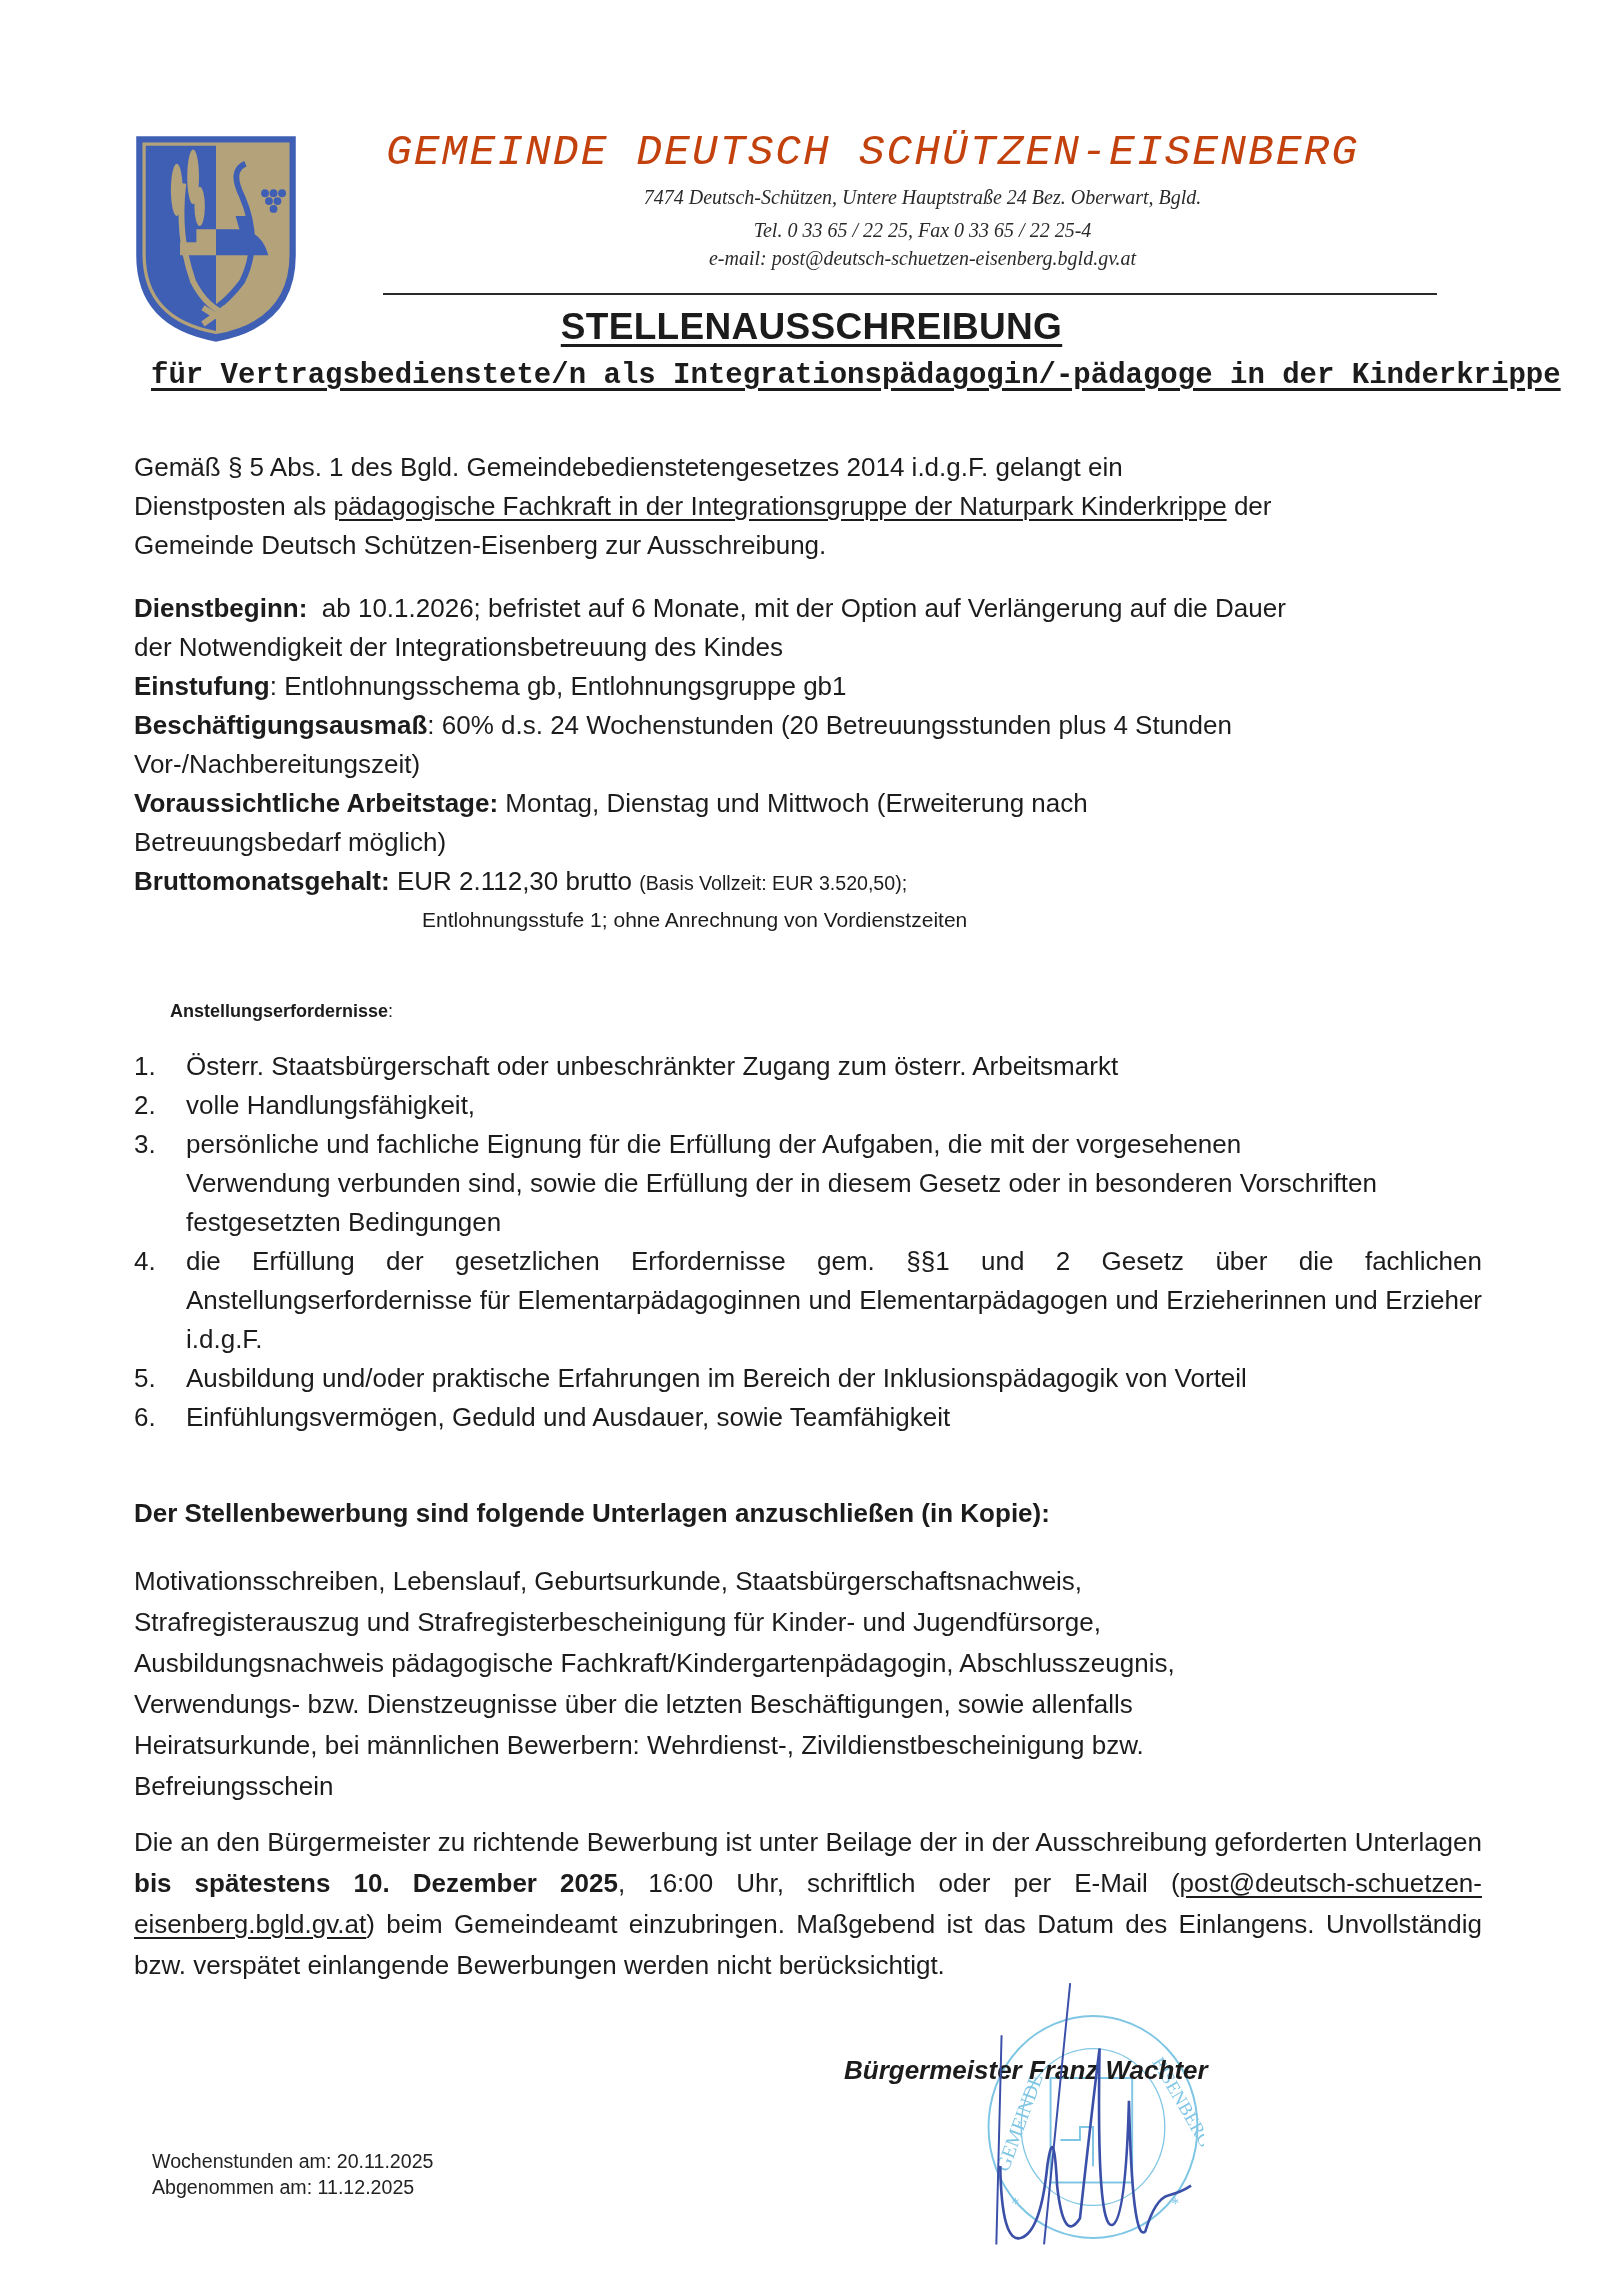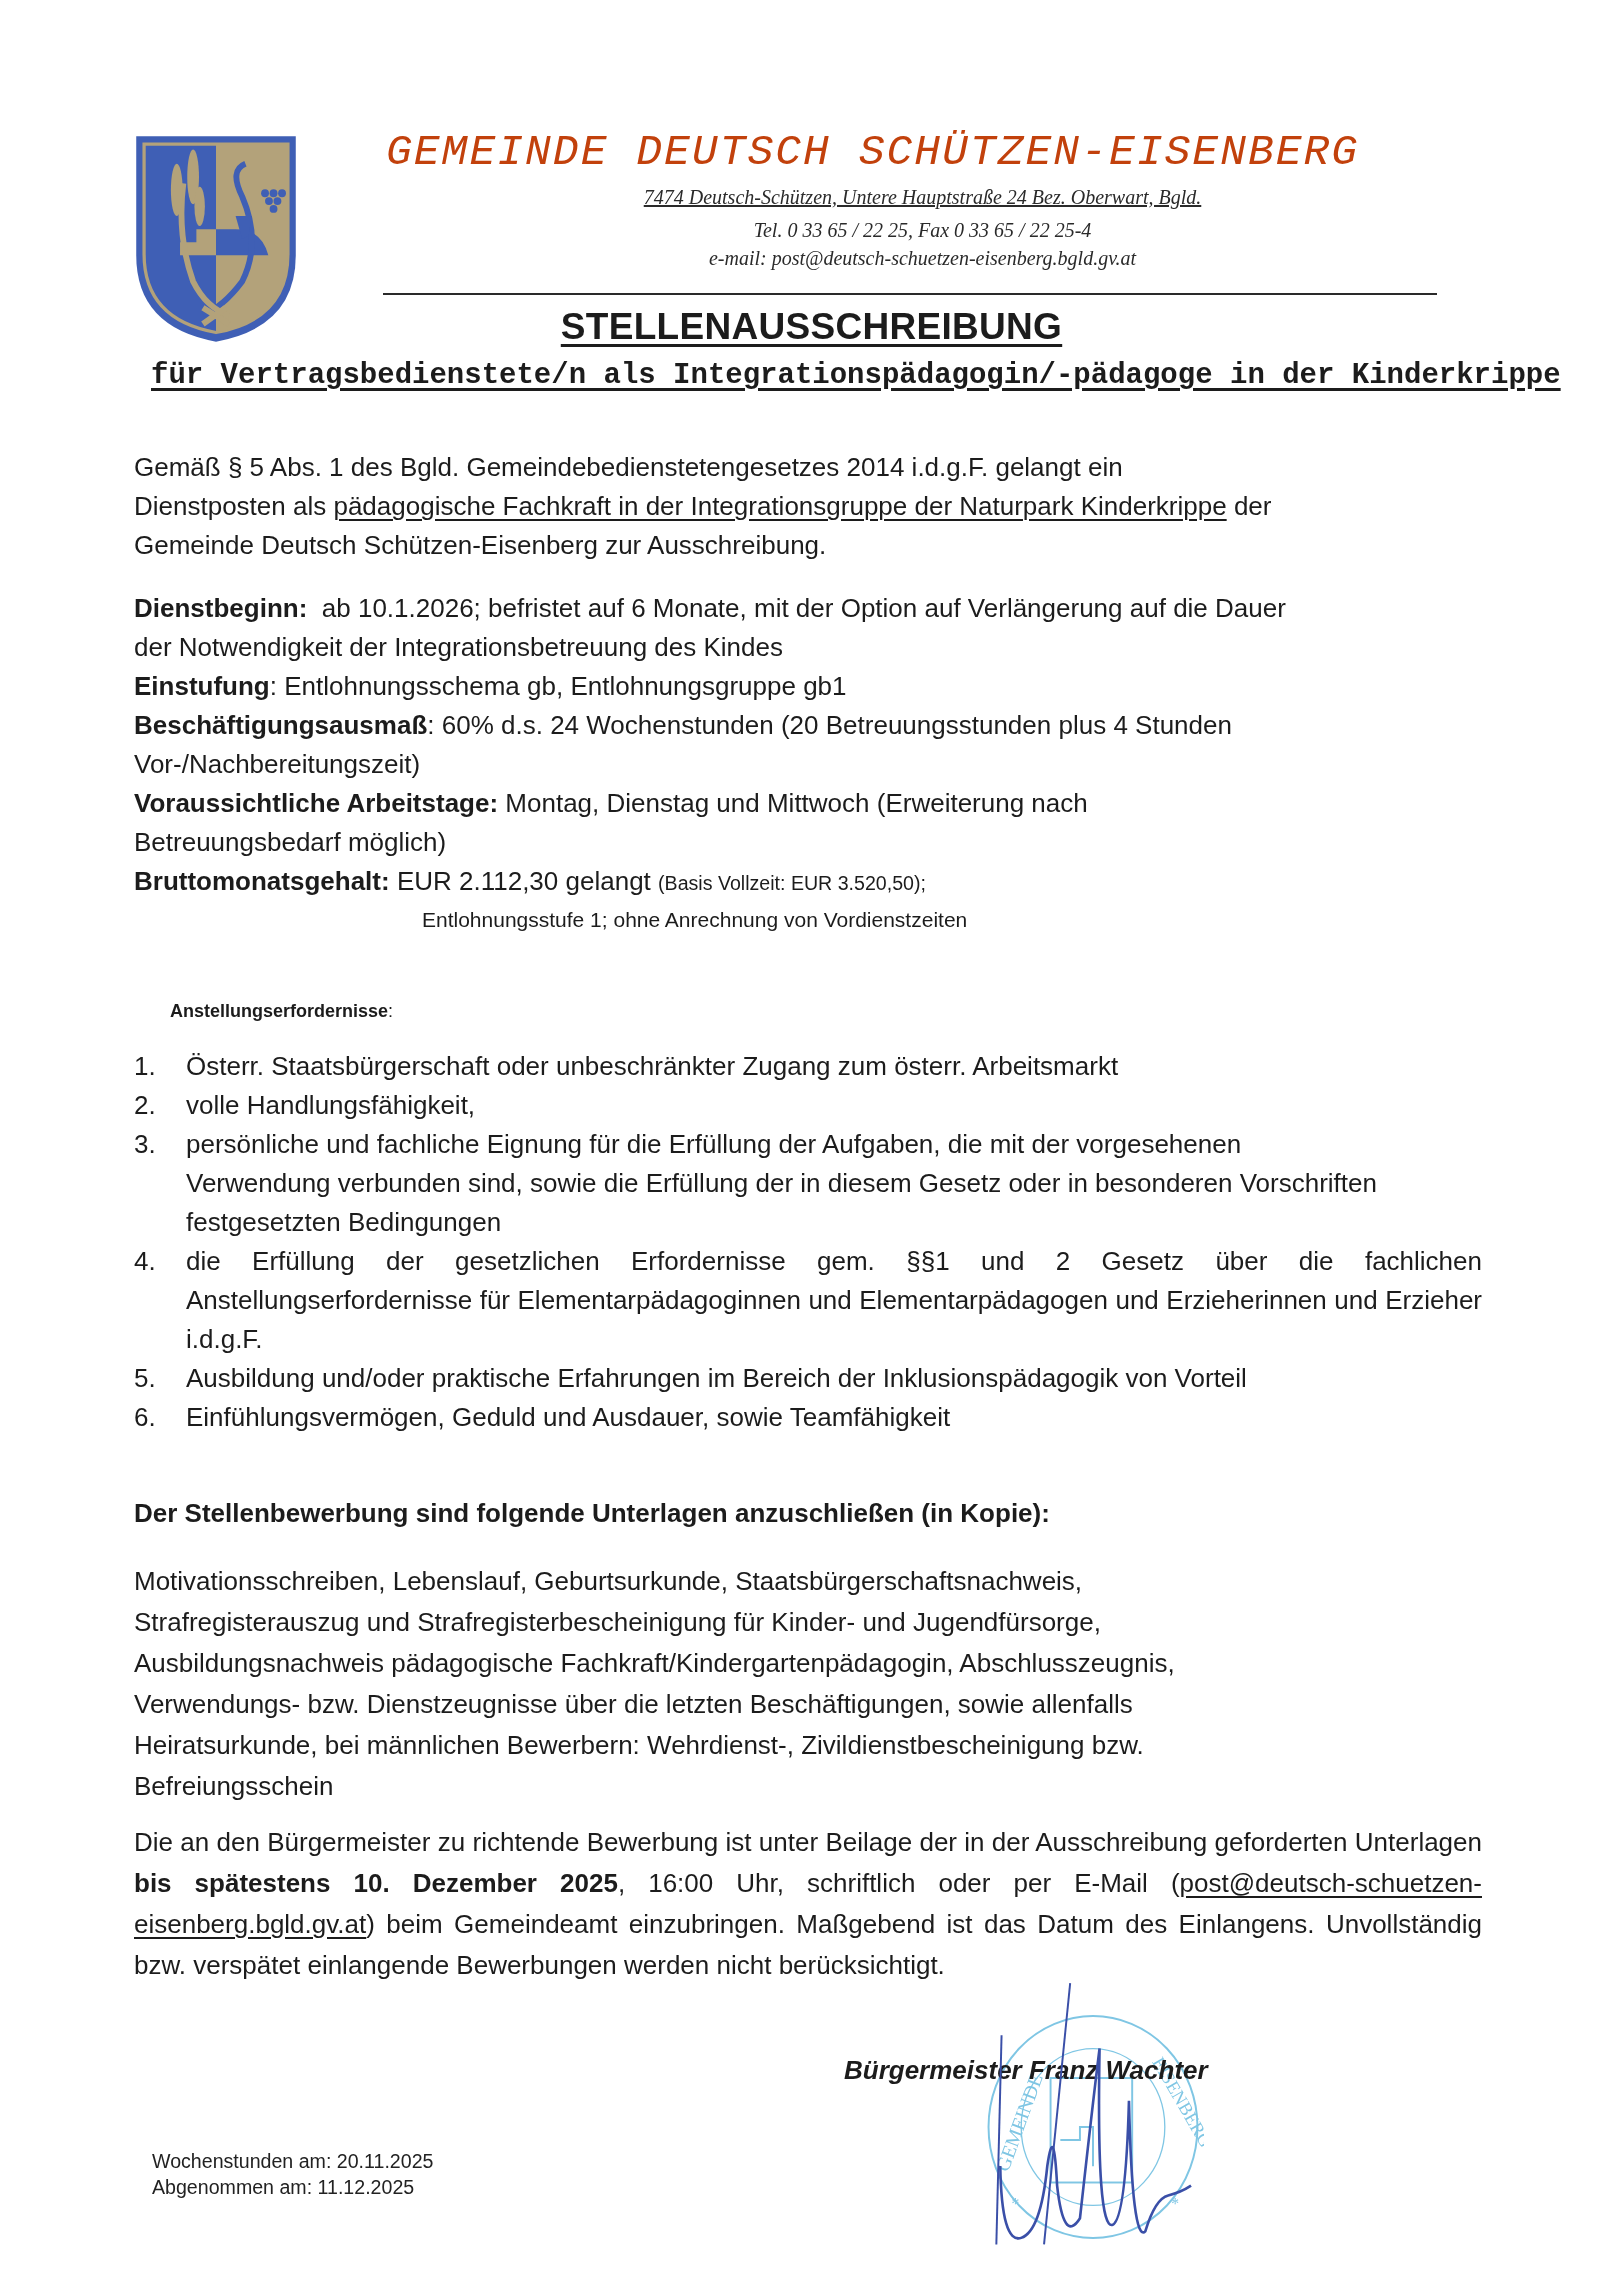--- a/index.html
+++ b/index.html
@@ -13,21 +13,21 @@
   .lh-title {
     left: 386px; top: 128px; width: 1073px;
     font-family: Liberation Mono, monospace; font-style: italic;
     font-size: 43px; letter-spacing: 2px; color: #c2410c; white-space: nowrap;
   }
   .lh-line {
     font-family: "Liberation Serif", serif; font-style: italic;
     font-size: 20px; color: #2a2a2a; white-space: nowrap; text-align: center;
     left: 386px; width: 1073px;
   }
-  .lh-addr { top: 186px; text-decoration: underline; }
+  .lh-addr { top: 186px; }
   .lh-tel { top: 219px; }
   .lh-mail { top: 247px; }
   .lh-rule { left: 383px; top: 293px; width: 1054px; height: 0; border-top: 2px solid #2a2a2a; }
 
   .heading {
     left: 0; width: 1623px; top: 306px; text-align: center;
     font-weight: bold; font-size: 37px; letter-spacing: 0.3px;
   }
   .heading span { text-decoration: underline; text-underline-offset: 4.6px; text-decoration-thickness: 2.6px; }
   .subheading {
@@ -111,21 +111,21 @@
 </div>
 
 <div class="abs body-text details">
   <div class="row"><b>Dienstbeginn:</b><span style="white-space:pre">  ab 10.1.2026; befristet auf 6 Monate, mit der Option auf Verlängerung auf die Dauer</span></div>
   <div class="row">der Notwendigkeit der Integrationsbetreuung des Kindes</div>
   <div class="row"><b>Einstufung</b><span>: Entlohnungsschema gb, Entlohnungsgruppe gb1</span></div>
   <div class="row"><b>Beschäftigungsausmaß</b><span>: 60% d.s. 24 Wochenstunden (20 Betreuungsstunden plus 4 Stunden</span></div>
   <div class="row">Vor-/Nachbereitungszeit)</div>
   <div class="row"><b>Voraussichtliche Arbeitstage:</b><span style="white-space:pre"> Montag, Dienstag und Mittwoch (Erweiterung nach</span></div>
   <div class="row">Betreuungsbedarf möglich)</div>
-  <div class="row"><b>Bruttomonatsgehalt:</b><span style="white-space:pre"> EUR 2.112,30 gelangt </span><span class="small">(Basis Vollzeit: EUR 3.520,50);</span></div>
+  <div class="row"><b>Bruttomonatsgehalt:</b><span style="white-space:pre"> EUR 2.112,30 brutto </span><span class="small">(Basis Vollzeit: EUR 3.520,50);</span></div>
   <div class="row indent">Entlohnungsstufe 1; ohne Anrechnung von Vordienstzeiten</div>
 </div>
 
 <div class="abs req-title"><span>Anstellungserfordernisse</span><span style="font-weight:normal">:</span></div>
 <ol class="abs req-list">
   <li>
       <span class="num">1.</span>
       <span class="txt">Österr. Staatsbürgerschaft oder unbeschränkter Zugang zum österr. Arbeitsmarkt</span>
     </li>
   <li>

